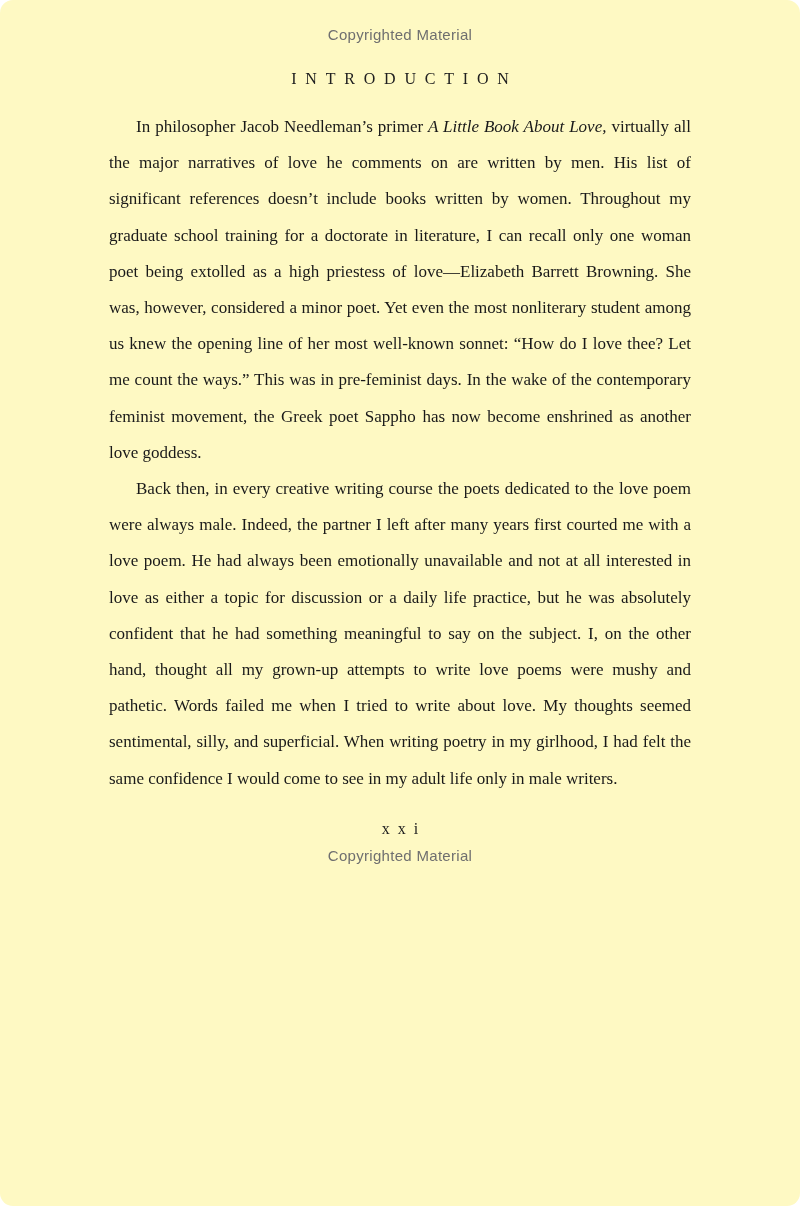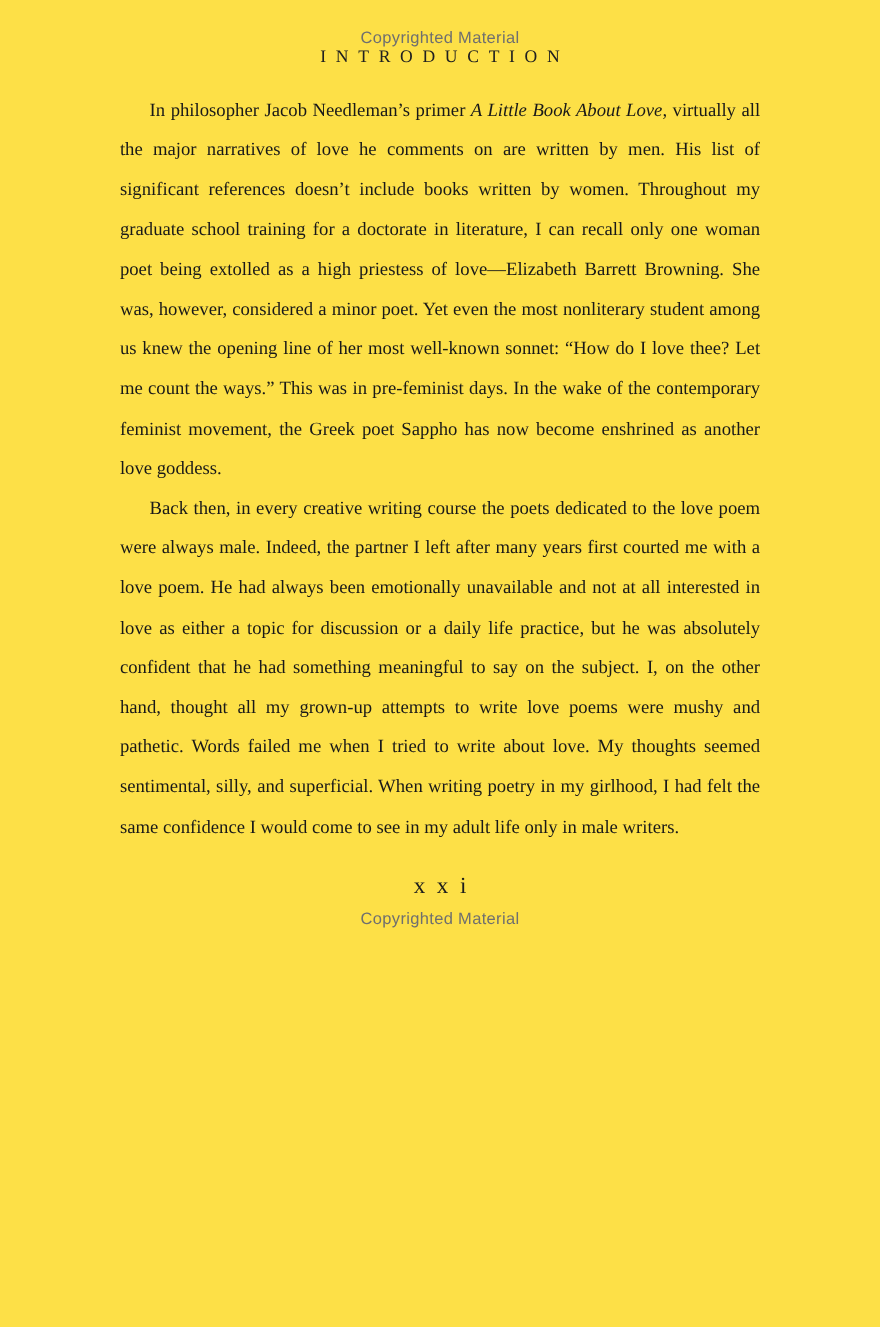--- a/index.html
+++ b/index.html
@@ -5,37 +5,39 @@
   html, body {
     margin: 0;
     padding: 0;
     background: #ffffff;
   }
   .page {
     position: relative;
     width: 800px;
     height: 1206px;
     margin: 0 auto;
-    background: #fde047;
+    background: #fef9c3;
     font-family: "Liberation Serif", serif;
     color: #1b1b1b;
     box-sizing: border-box;
     overflow: hidden;
+    border-radius: 13px;
   }
   .copyright-notice {
     text-align: center;
     font-family: "Liberation Sans", sans-serif;
     font-size: 15px;
     color: #6f6f6f;
     letter-spacing: 0.02em;
   }
   .copyright-top {
     padding-top: 26px;
   }
   .section-header {
+    margin-top: 27px;
     text-align: center;
     font-size: 16px;
     letter-spacing: 0.55em;
     text-indent: 0.55em; 
     color: #202020;
     font-weight: 400;
   }
   .text-block {
     width: 582px;
     margin: 21px auto 0 auto;
@@ -48,21 +50,21 @@
     margin: 0;
     padding: 0;
     text-indent: 27px;
   }
   .text-block em {
     font-style: italic;
   }
   .page-number {
     margin-top: 23px;
     text-align: center;
-    font-size: 21px;
+    font-size: 16px;
     letter-spacing: 0.5em;
     text-indent: 0.5em;
     color: #1d1d1d;
   }
   .copyright-bottom {
     margin-top: 9px;
   }
 </style>
 </head>
 <body>

